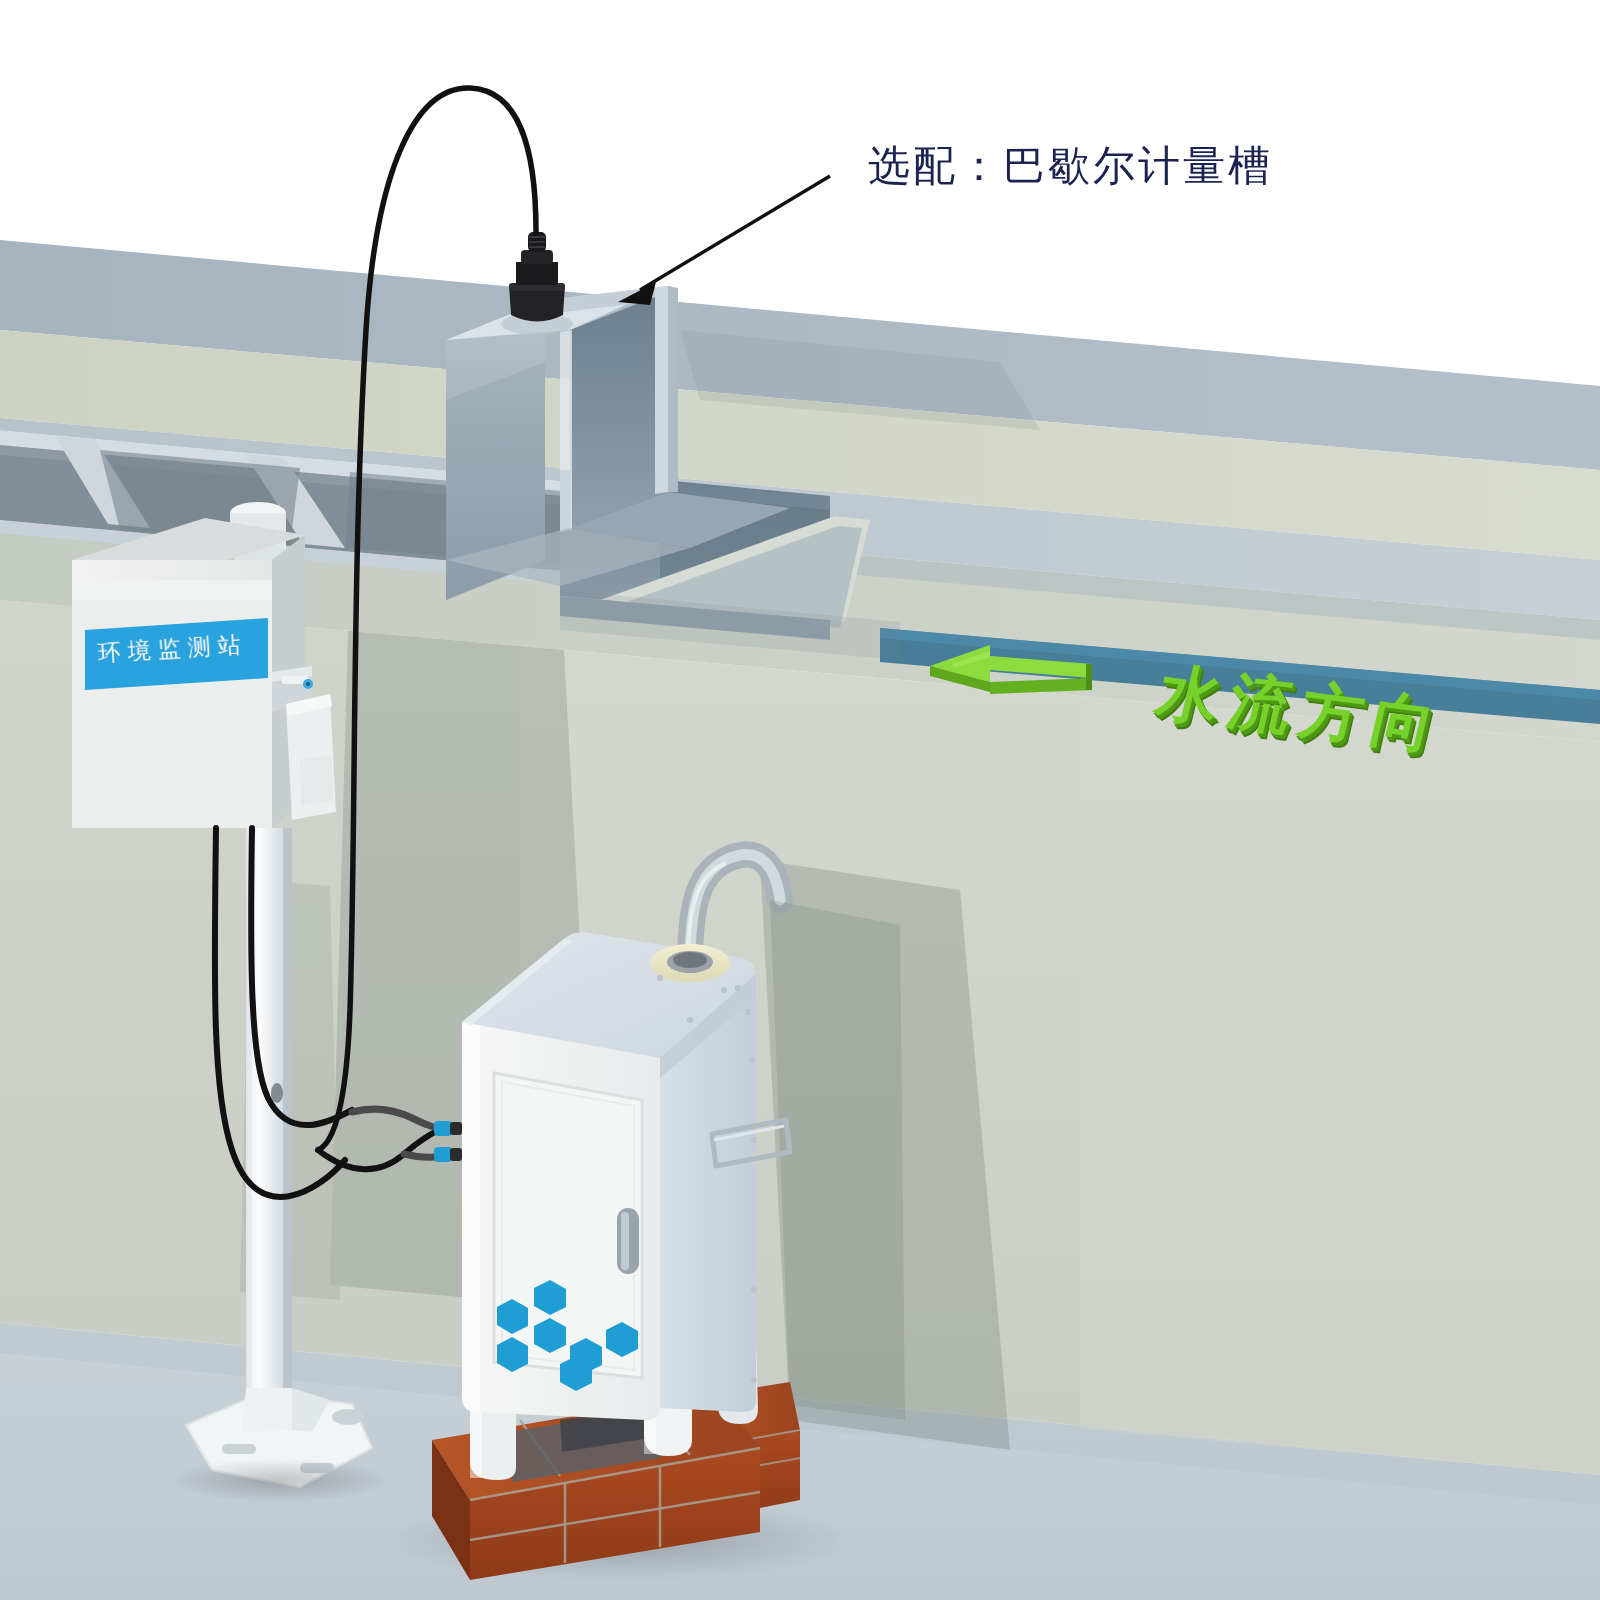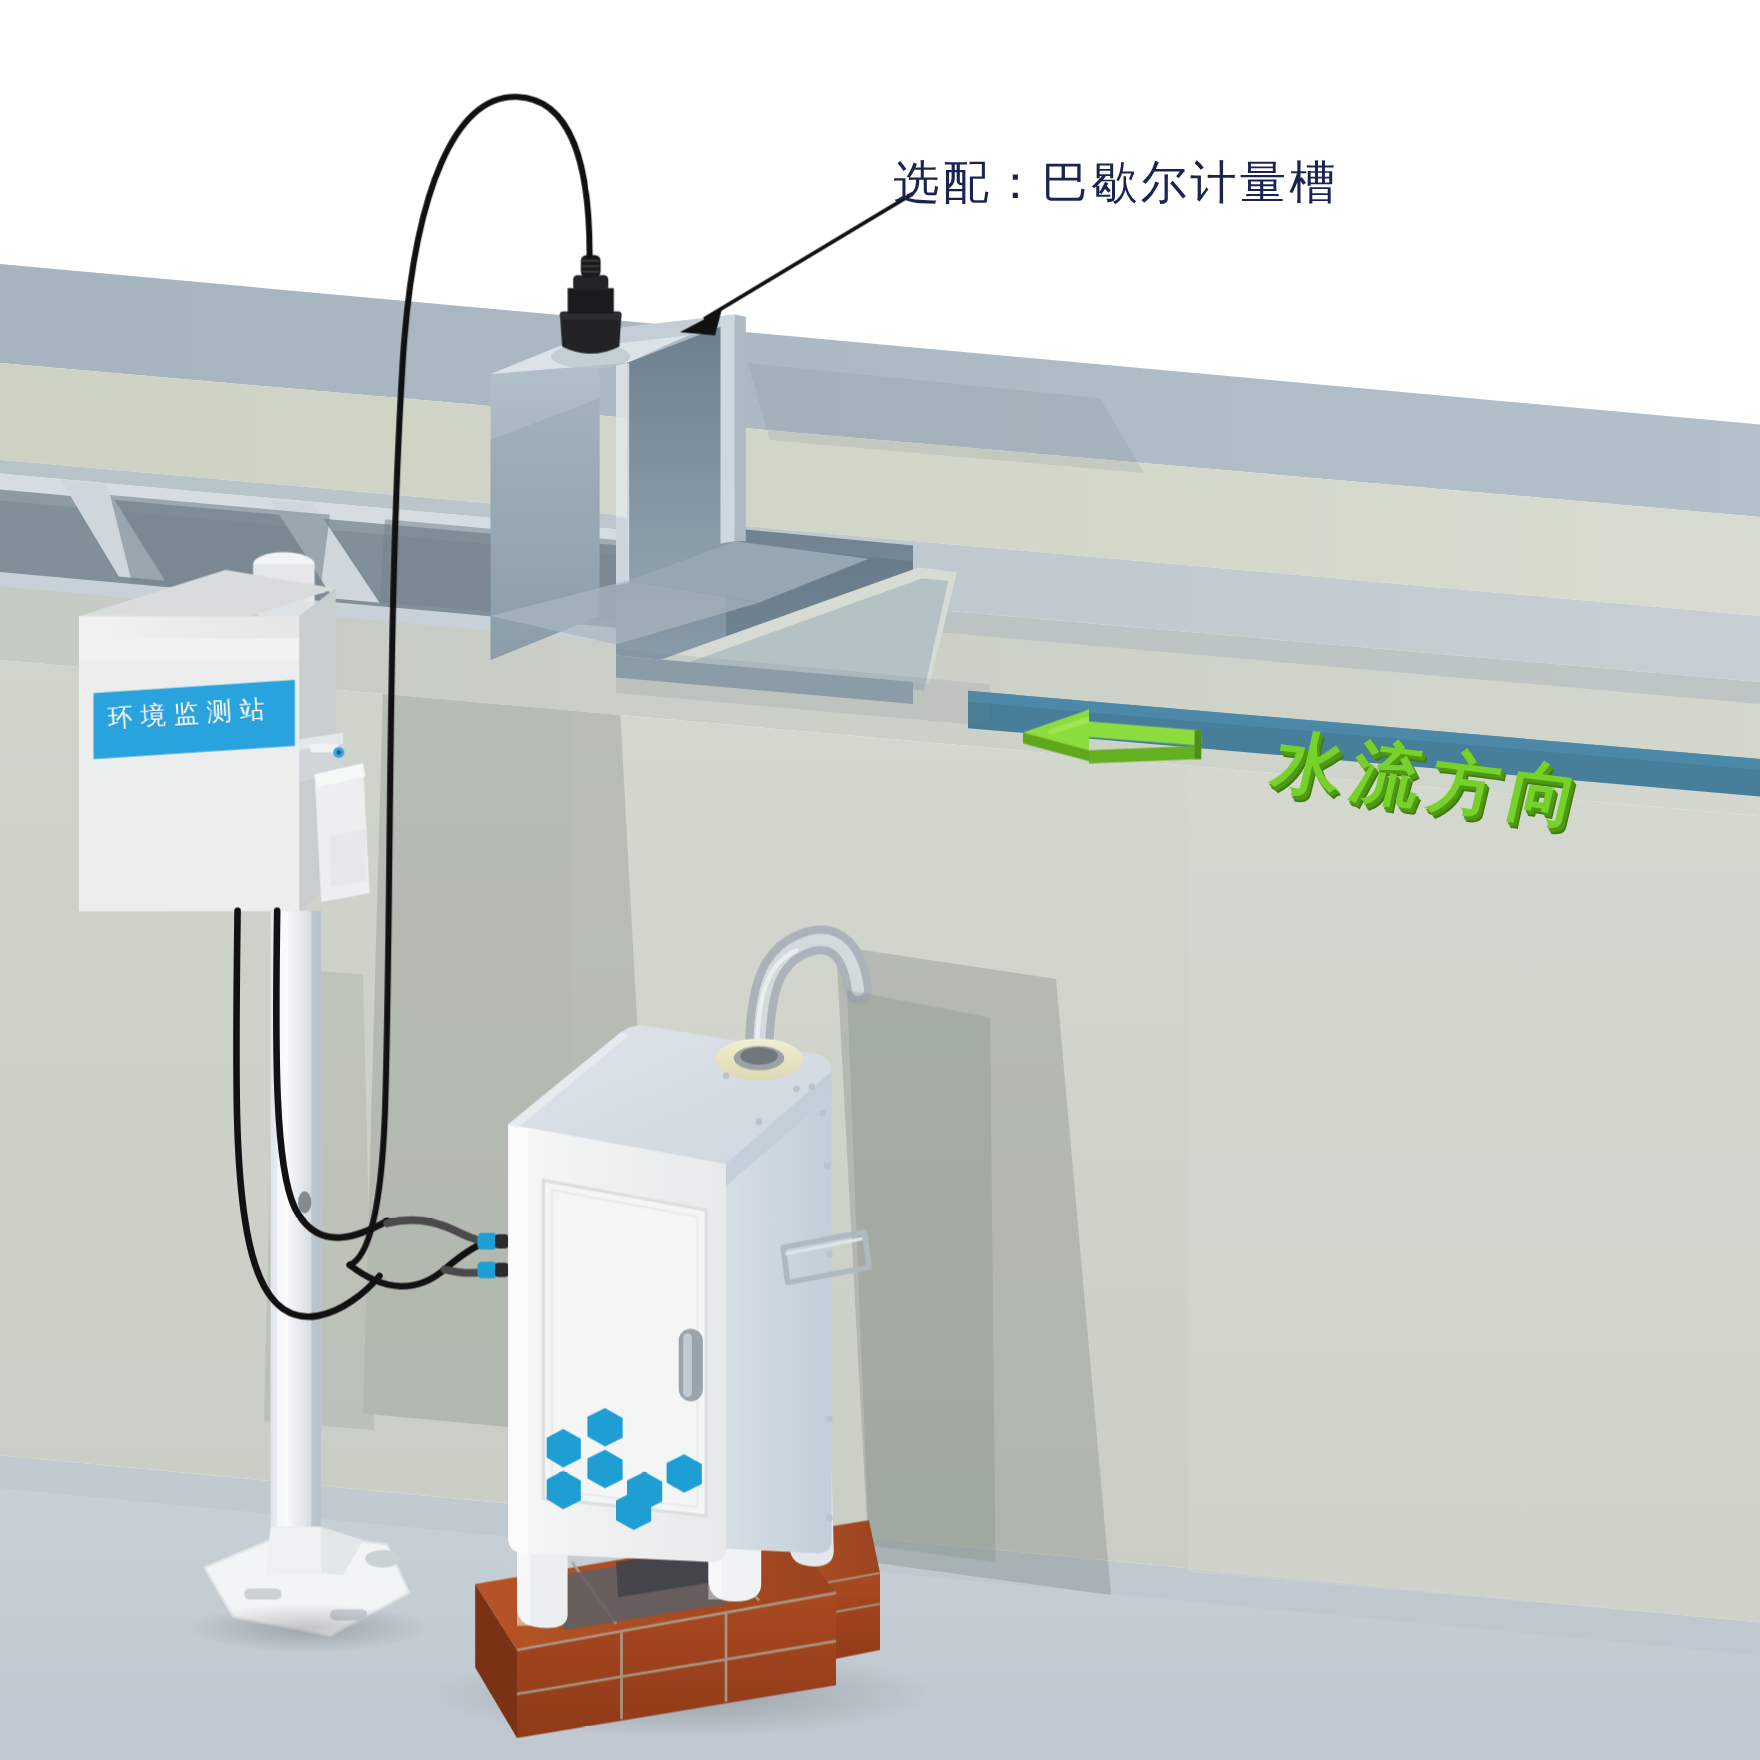--- a/index.html
+++ b/index.html
@@ -407,19 +407,19 @@
 
       <polygon points="952,664 990,651 990,657 954,668" fill="#a6e85c" opacity="0.7"></polygon>
     </g>
 
     <g>
       <line x1="830" y1="176" x2="640" y2="290" stroke="#111111" stroke-width="3.4"></line>
       <polygon points="618,302 656,282 650,305" fill="#111111"></polygon>
     </g>
   </svg>
 
-  <div class="abs anno-text" style="left:812px;top:138px;">选配：巴歇尔计量槽</div>
+  <div class="abs anno-text" style="left:868px;top:138px;">选配：巴歇尔计量槽</div>
 
   <div class="abs station-label-text" style="left:97px;top:638px;transform:rotate(-3.4deg);transform-origin:left top;">环境监测站</div>
 
   <div class="abs flow-text-wrap" style="left:1168px;top:650px;transform:rotate(7.2deg) skewX(-6deg);transform-origin:left top;">水流方向</div>
 
 </div>
 
 </body></html>

